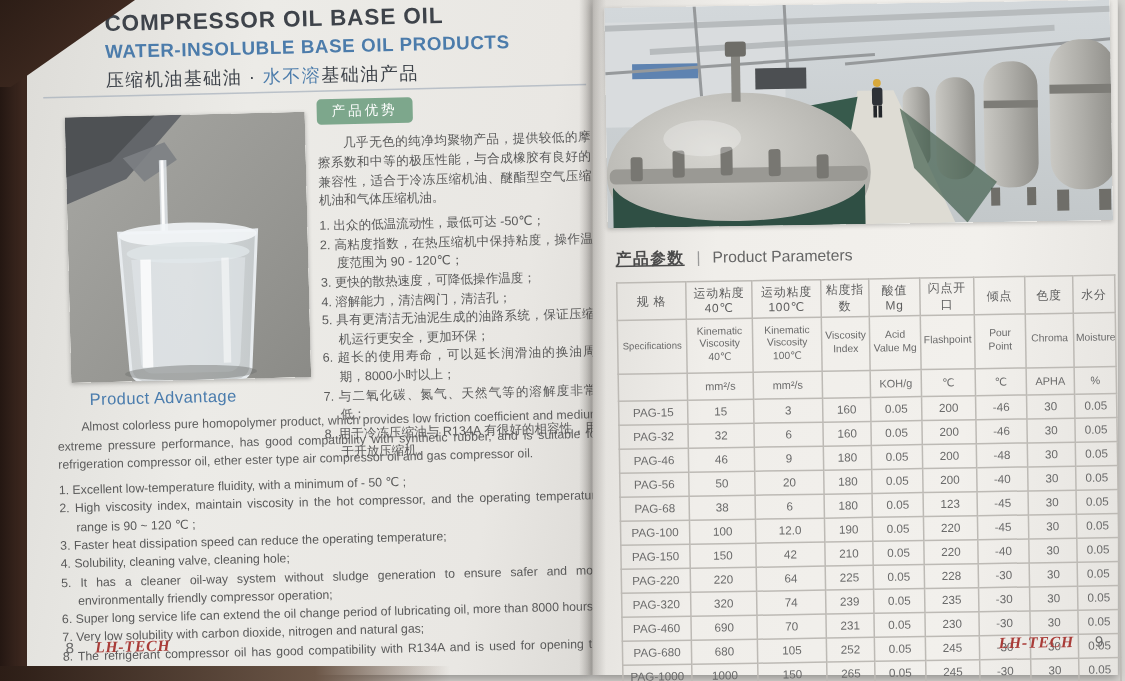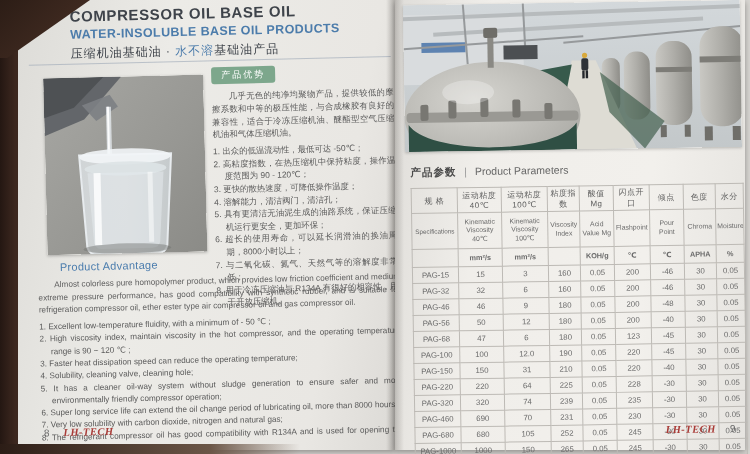--- a/index.html
+++ b/index.html
@@ -37,29 +37,29 @@
   .en-block{position:absolute;left:14px;top:261px;width:362px;}
   .en-heading{font-size:11px;color:#4a7cad;font-weight:500;margin-left:22px;letter-spacing:.3px;}
   .en-intro{font-size:8.2px;line-height:1.55;color:#5e5e5e;text-align:justify;text-indent:16px;margin:6px 0 4px 0;}
   .en-block ol.points li{font-size:8.2px;}
   .lp-footer{position:absolute;left:16px;top:427px;display:flex;align-items:center;gap:14px;}
   .page-num{font-size:10px;color:#6a6a6a;}
   .logo{font-family:"Liberation Serif","DejaVu Serif",serif;font-style:italic;font-weight:700;font-size:10.5px;color:#a93c38;letter-spacing:.5px;}
   
   .photo-right{position:absolute;left:8px;top:5px;width:337px;height:147px;overflow:hidden;box-shadow:0 1px 3px rgba(0,0,0,.2);}
   .rp-heading{position:absolute;left:13px;top:166px;font-size:10.5px;color:#4a4a4a;}
-  .rp-heading .zh{font-weight:700;letter-spacing:1px;}
+  .rp-heading .zh{font-weight:700;letter-spacing:1px;text-decoration:underline;}
   .rp-heading .sep{color:#9a9a9a;margin:0 5px;}
   .rp-heading .en{color:#666;}
   .params{position:absolute;left:13px;top:188px;width:332px;border-collapse:collapse;table-layout:fixed;}
   .params th,.params td{border:1px solid #bdbab5;color:#6b6b6b;text-align:center;vertical-align:middle;padding:1px 1px;font-weight:400;overflow:hidden;}
   .params .hzh th{font-size:8px;height:19px;letter-spacing:.5px;color:#5d5d5d;}
   .params .hen th{font-size:6.9px;height:33px;line-height:1.25;}
   .params .hen th.spec-h{font-size:6.4px;}
-  .params .hunit th{font-size:7.3px;height:15px;font-weight:bold;}
+  .params .hunit th{font-size:7.3px;height:15px;}
   .params tbody td{font-size:7.8px;height:13px;}
   .rp-footer{position:absolute;right:16px;top:428px;display:flex;align-items:center;gap:14px;}
 </style>
 </head>
 <body>
 
 <div class="backdrop-left"></div>
 
 <div class="page page-left">
   <div class="lp-inner">
@@ -297,31 +297,31 @@
             <td>180</td>
             <td>0.05</td>
             <td>200</td>
             <td>-48</td>
             <td>30</td>
             <td>0.05</td>
           </tr>
           <tr>
             <td>PAG-56</td>
             <td>50</td>
-            <td>12</td>
+            <td>20</td>
             <td>180</td>
             <td>0.05</td>
             <td>200</td>
             <td>-40</td>
             <td>30</td>
             <td>0.05</td>
           </tr>
           <tr>
             <td>PAG-68</td>
-            <td>47</td>
+            <td>38</td>
             <td>6</td>
             <td>180</td>
             <td>0.05</td>
             <td>123</td>
             <td>-45</td>
             <td>30</td>
             <td>0.05</td>
           </tr>
           <tr>
             <td>PAG-100</td>
@@ -330,21 +330,21 @@
             <td>190</td>
             <td>0.05</td>
             <td>220</td>
             <td>-45</td>
             <td>30</td>
             <td>0.05</td>
           </tr>
           <tr>
             <td>PAG-150</td>
             <td>150</td>
-            <td>31</td>
+            <td>42</td>
             <td>210</td>
             <td>0.05</td>
             <td>220</td>
             <td>-40</td>
             <td>30</td>
             <td>0.05</td>
           </tr>
           <tr>
             <td>PAG-220</td>
             <td>220</td>

